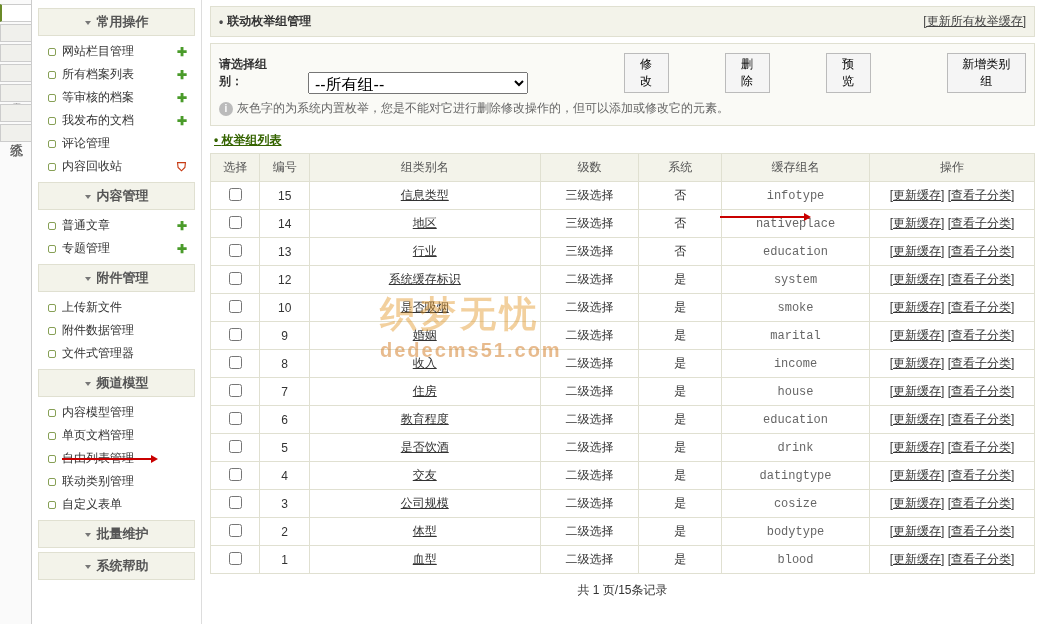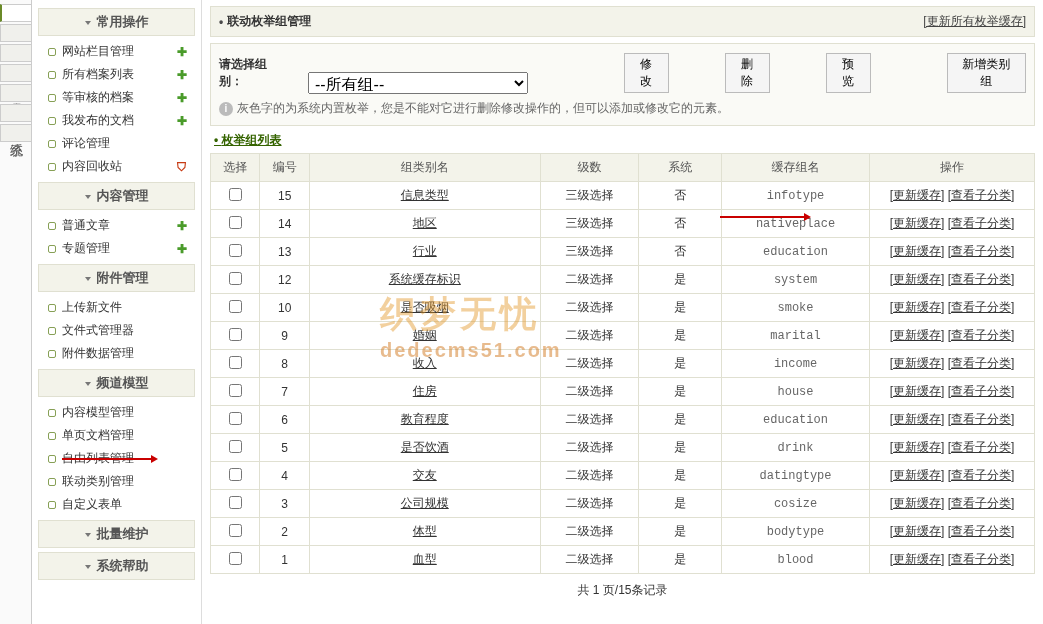--- a/index.html
+++ b/index.html
@@ -98,25 +98,25 @@
         <span>专题管理</span>
         <span class="icon-slot icn-green">✚</span>
       </div>
       <div class="group-hdr">附件管理</div>
       <div class="menu-item">
         <span class="bullet"></span>
         <span>上传新文件</span>
       </div>
       <div class="menu-item">
         <span class="bullet"></span>
+        <span>附件数据管理</span>
+      </div>
+      <div class="menu-item">
+        <span class="bullet"></span>
         <span>文件式管理器</span>
-      </div>
-      <div class="menu-item">
-        <span class="bullet"></span>
-        <span>附件数据管理</span>
       </div>
       <div class="group-hdr">频道模型</div>
       <div class="menu-item">
         <span class="bullet"></span>
         <span>内容模型管理</span>
       </div>
       <div class="menu-item">
         <span class="bullet"></span>
         <span>单页文档管理</span>
       </div>

